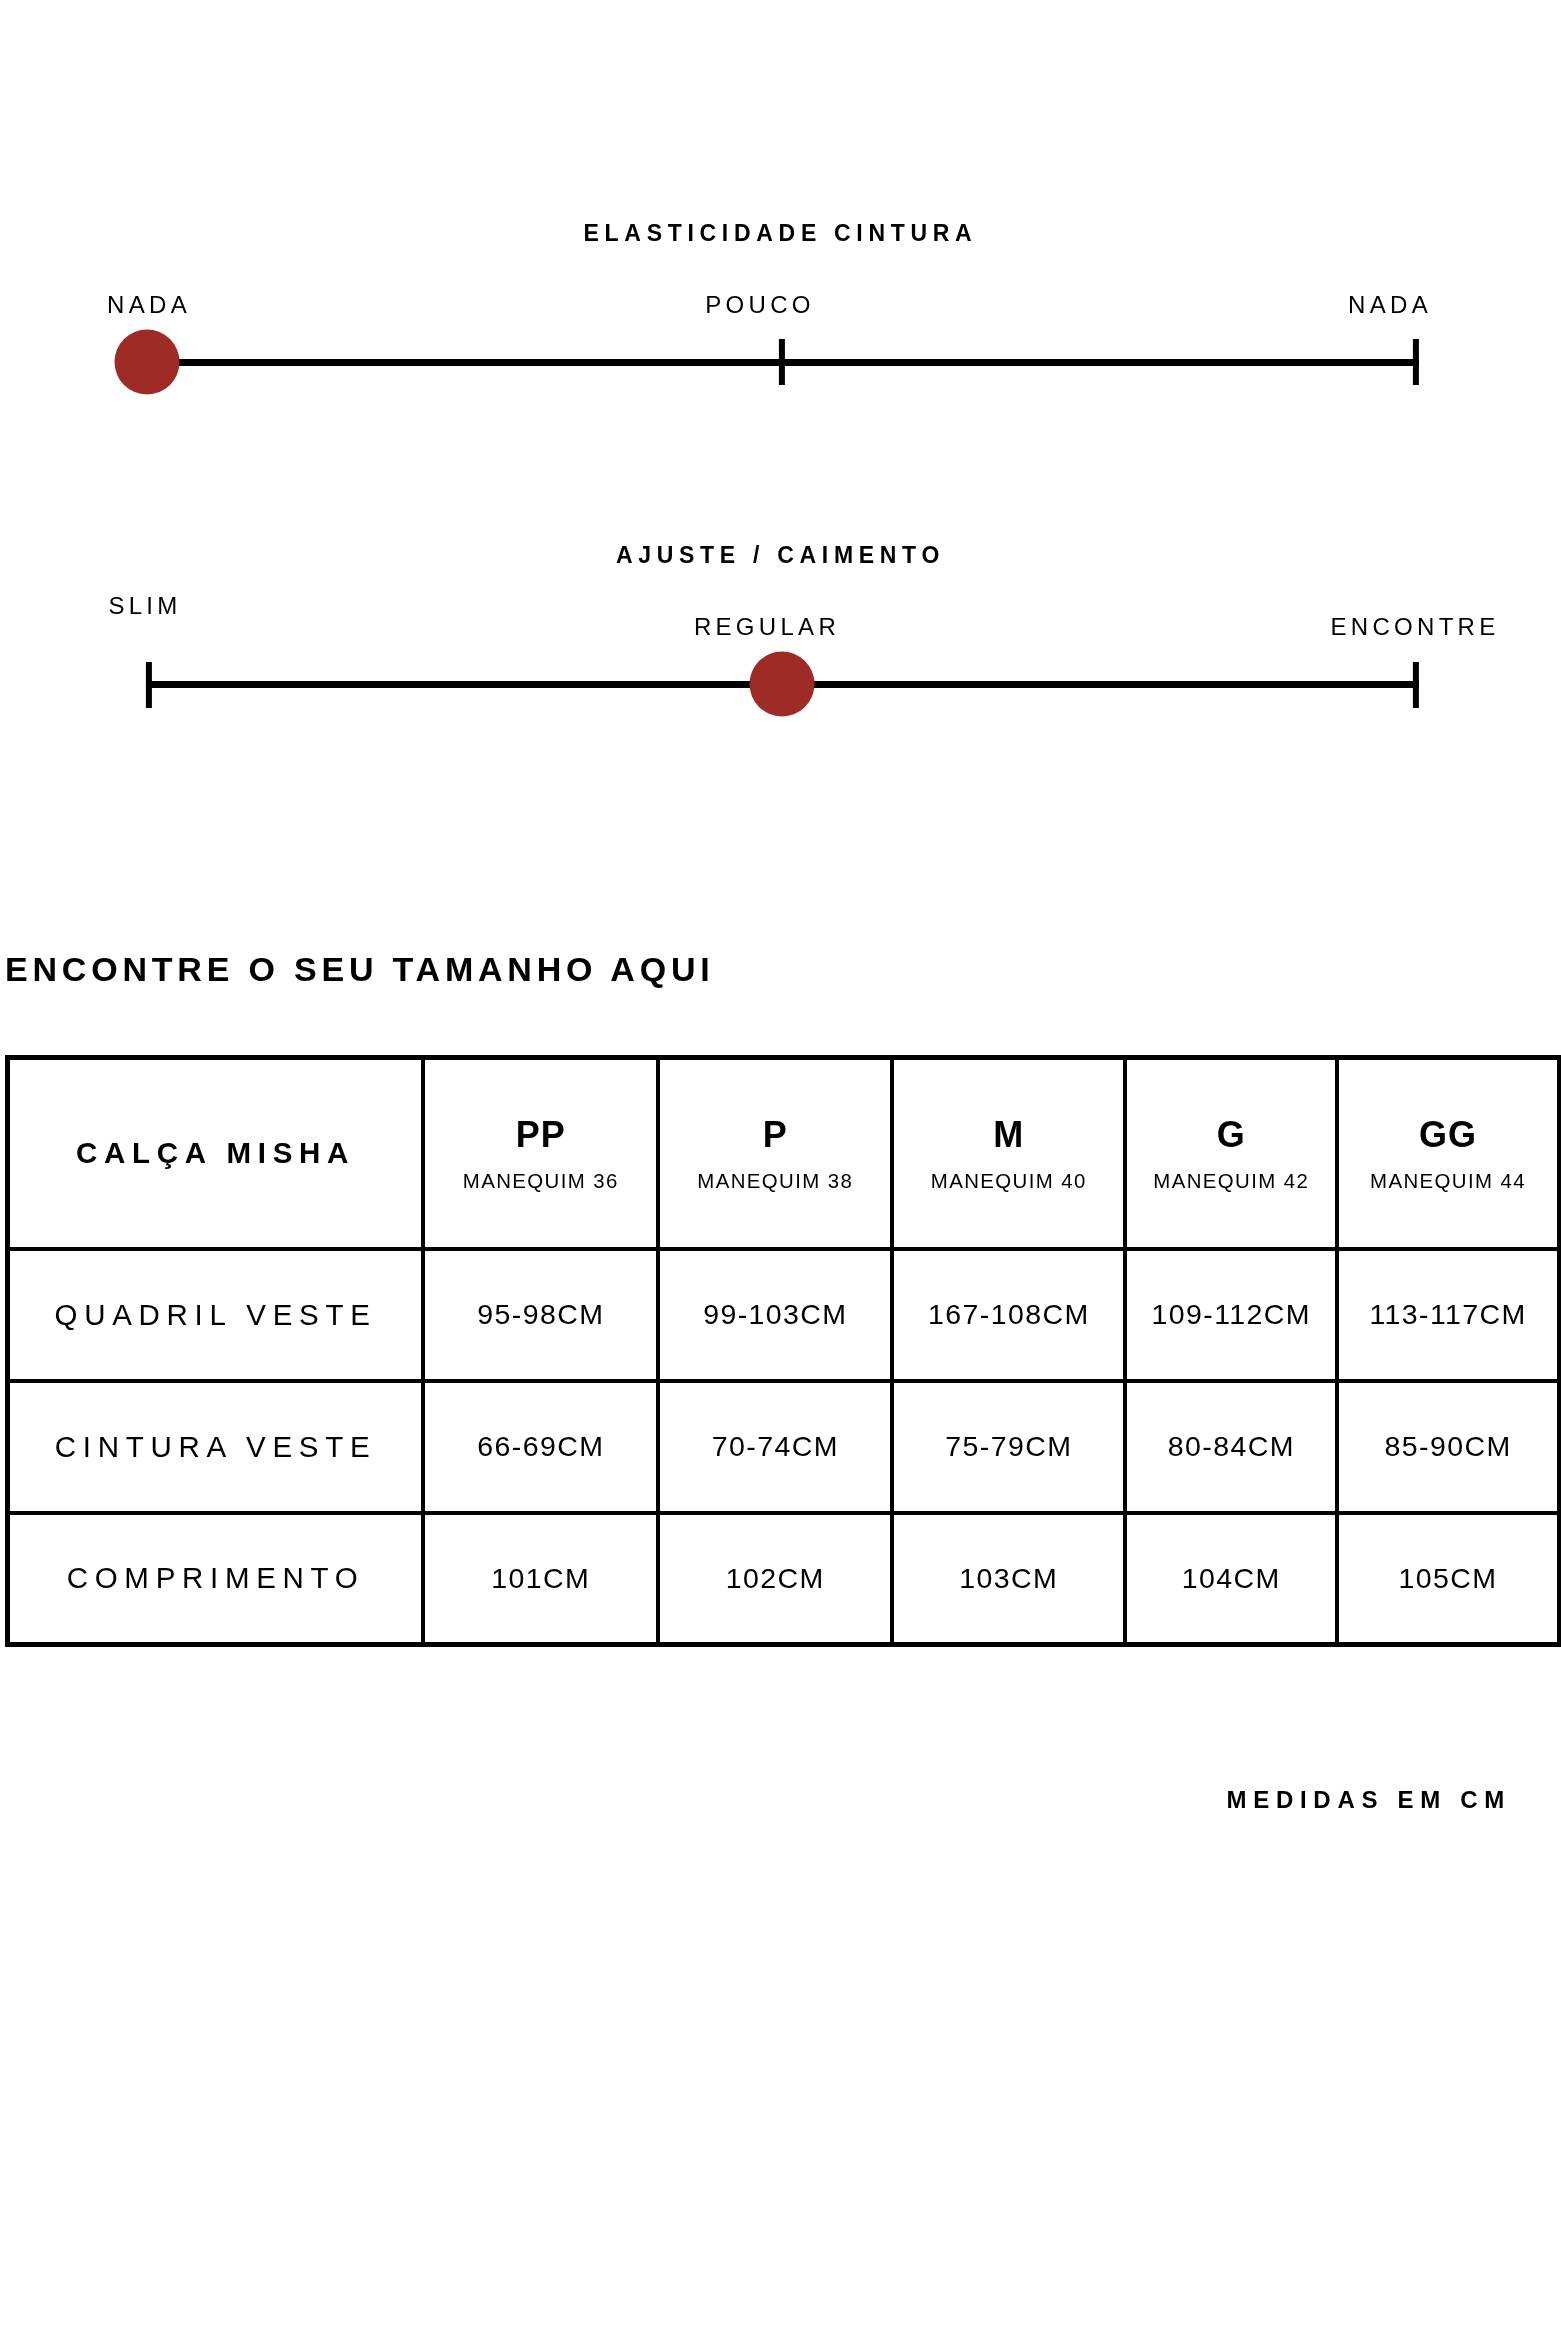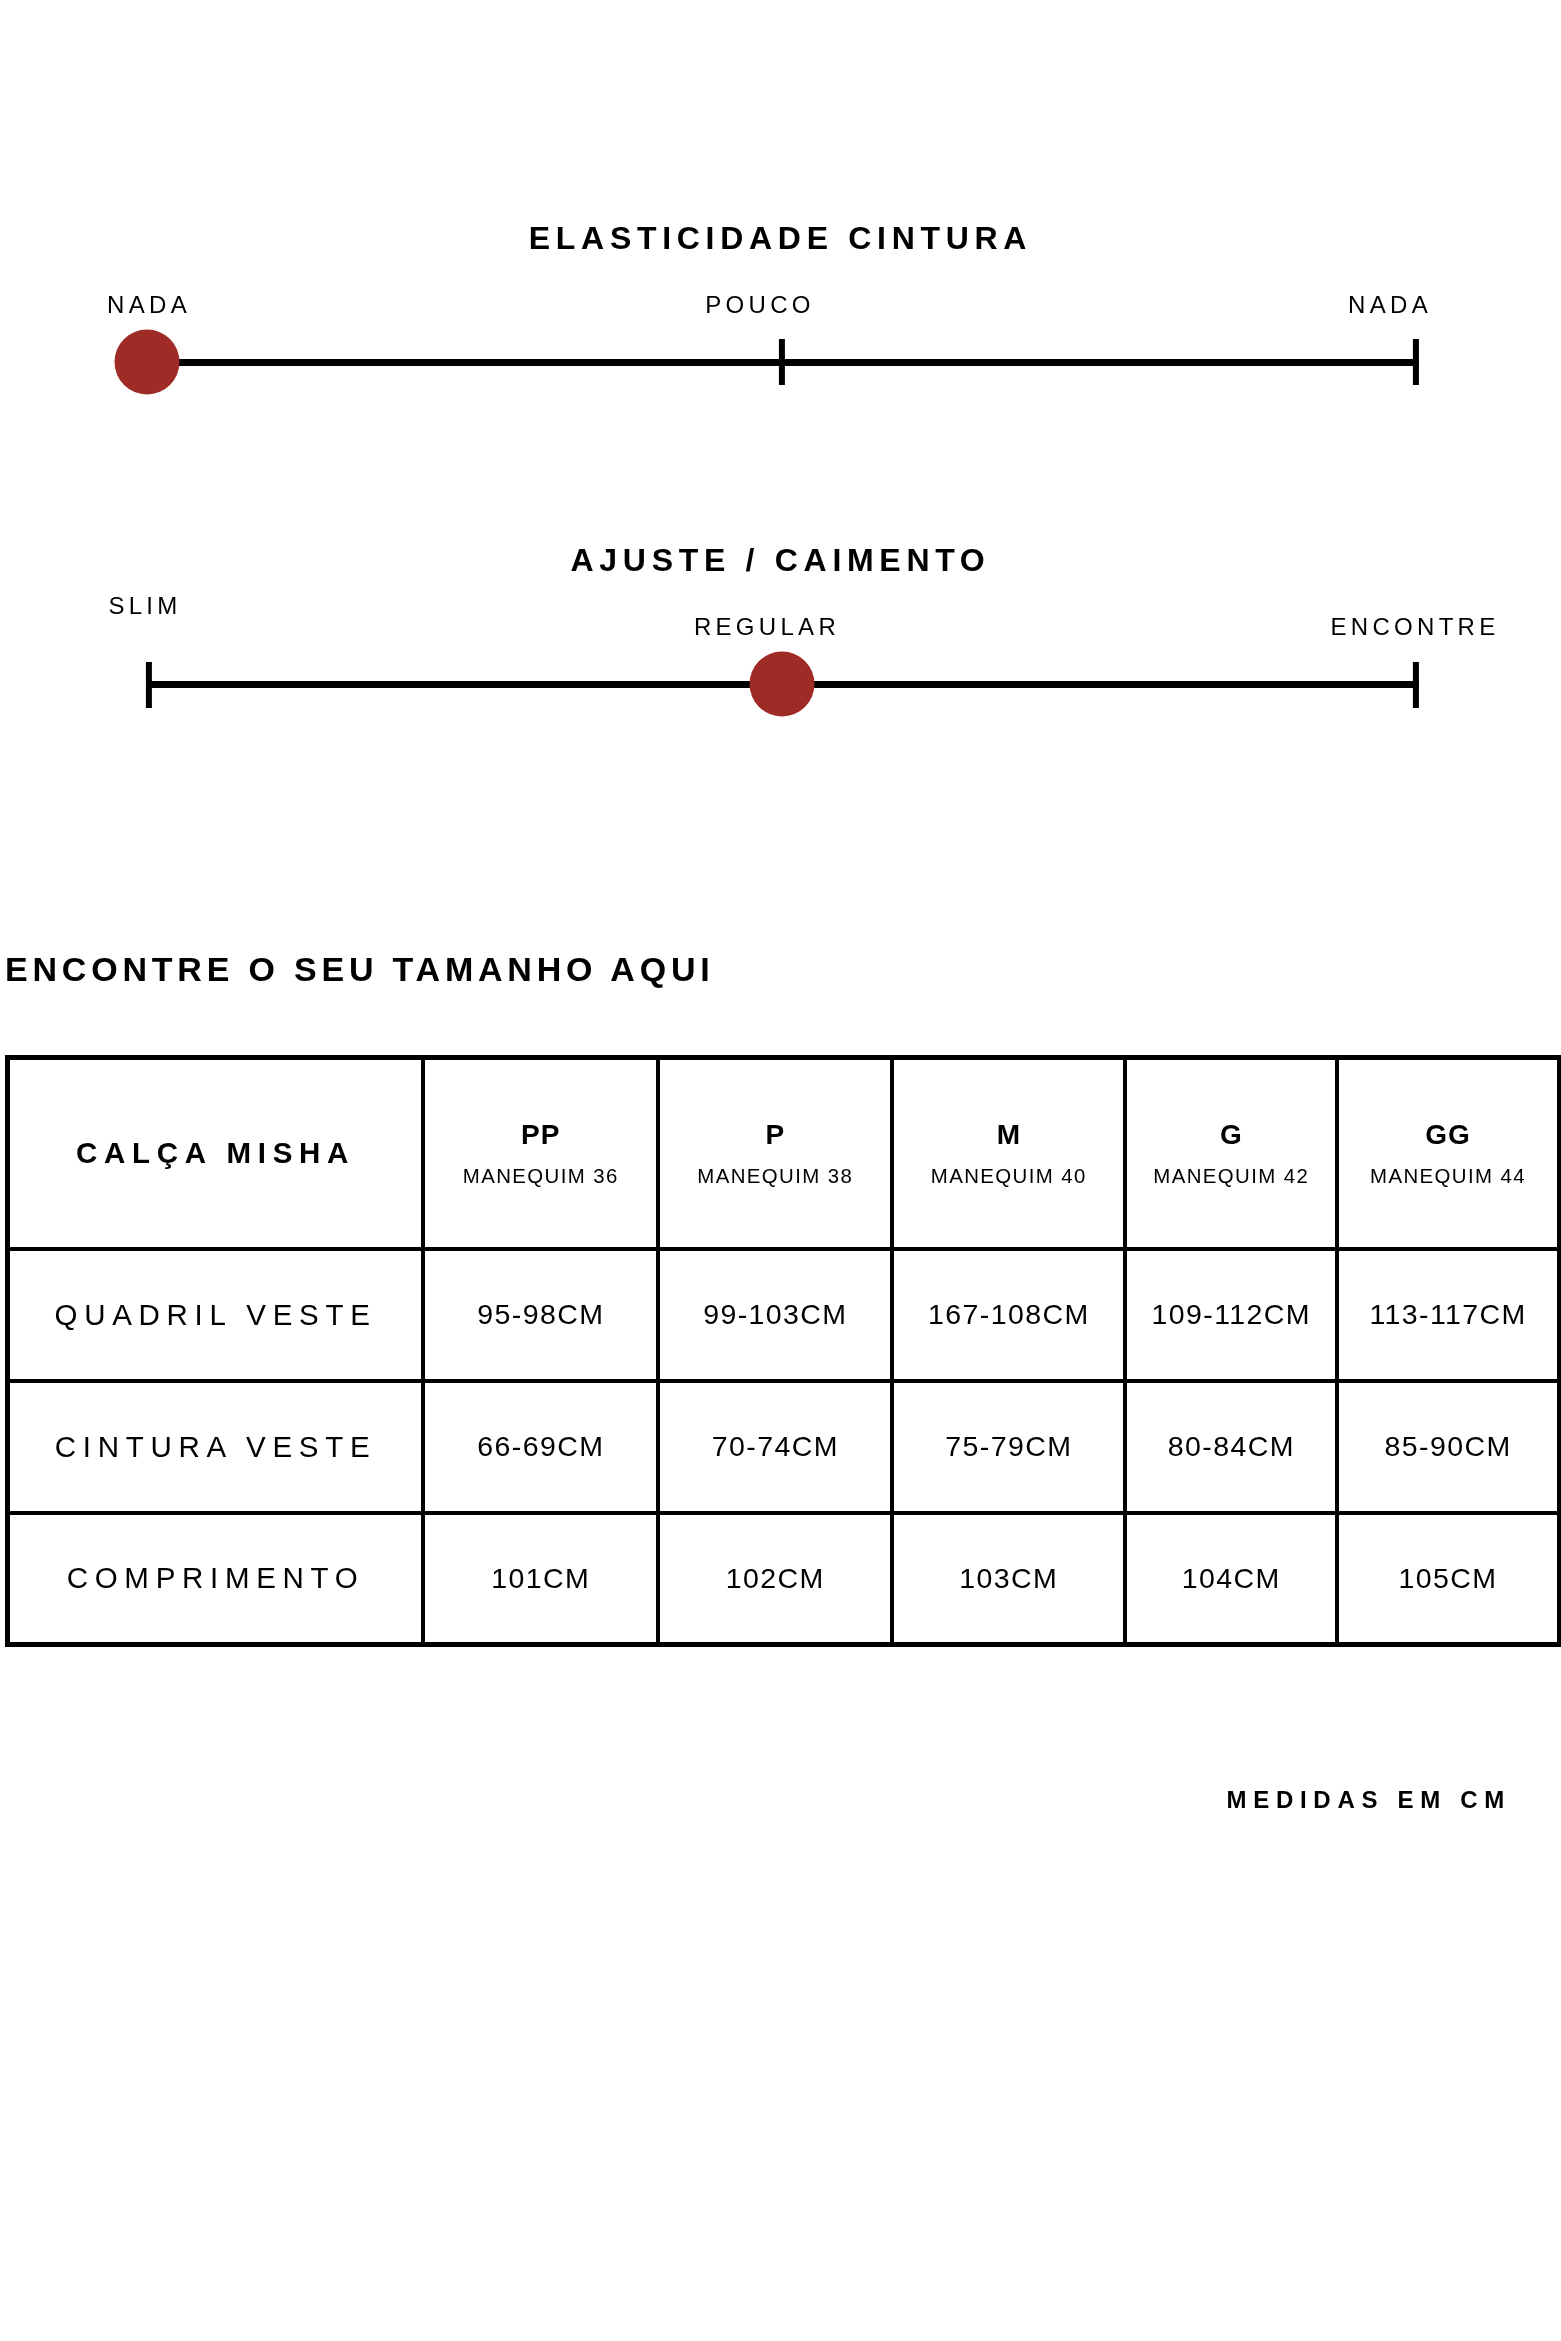--- a/index.html
+++ b/index.html
@@ -16,21 +16,21 @@
     color: #000000;
     overflow: hidden;
   }
 
   
   .slider-title {
     position: absolute;
     left: 0;
     width: 100%;
     text-align: center;
-    font-size: 32px;
+    font-size: 23px;
     font-weight: 700;
     letter-spacing: 5.7px;
     white-space: nowrap;
   }
   .slider-label {
     position: absolute;
     transform: translateX(-50%);
     font-size: 24px;
     font-weight: 400;
     letter-spacing: 4.3px;
@@ -88,21 +88,21 @@
   tr.header-row    { height: 191px; }
   tr.measure-row   { height: 132px; }
 
   .product-name {
     font-size: 29.5px;
     font-weight: 700;
     letter-spacing: 6.7px;
     white-space: nowrap;
   }
   .size-letter {
-    font-size: 28px;
+    font-size: 36px;
     font-weight: 700;
     letter-spacing: 1px;
   }
   .mannequin {
     margin-top: 14.3px;
     font-size: 20.4px;
     font-weight: 400;
     letter-spacing: 1.4px;
     white-space: nowrap;
   }

